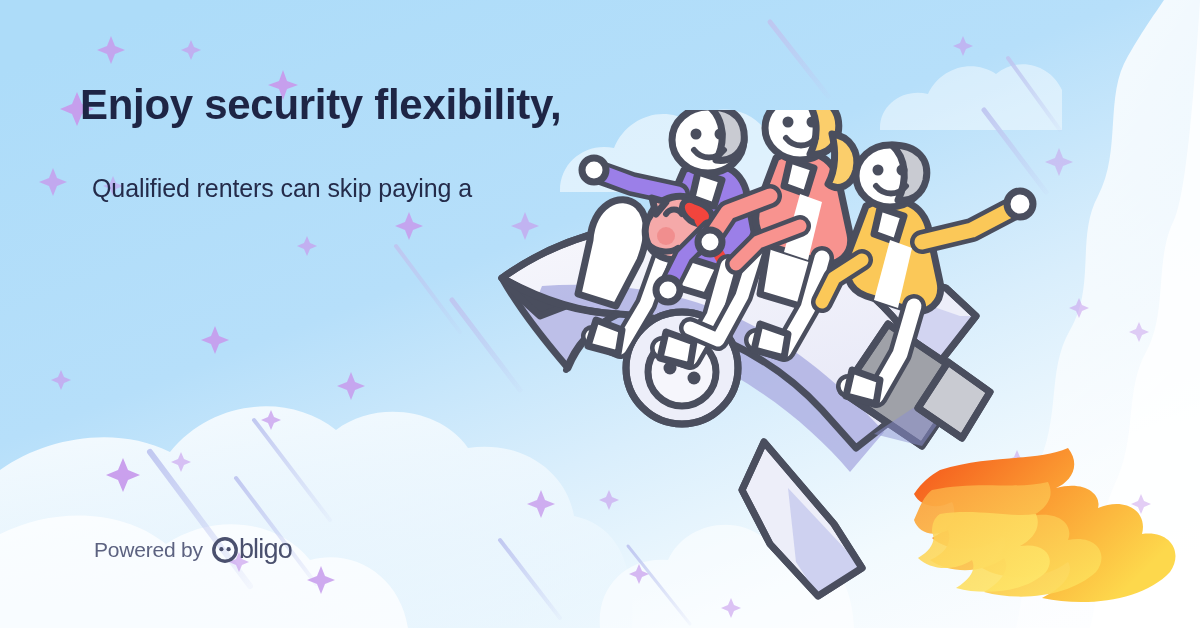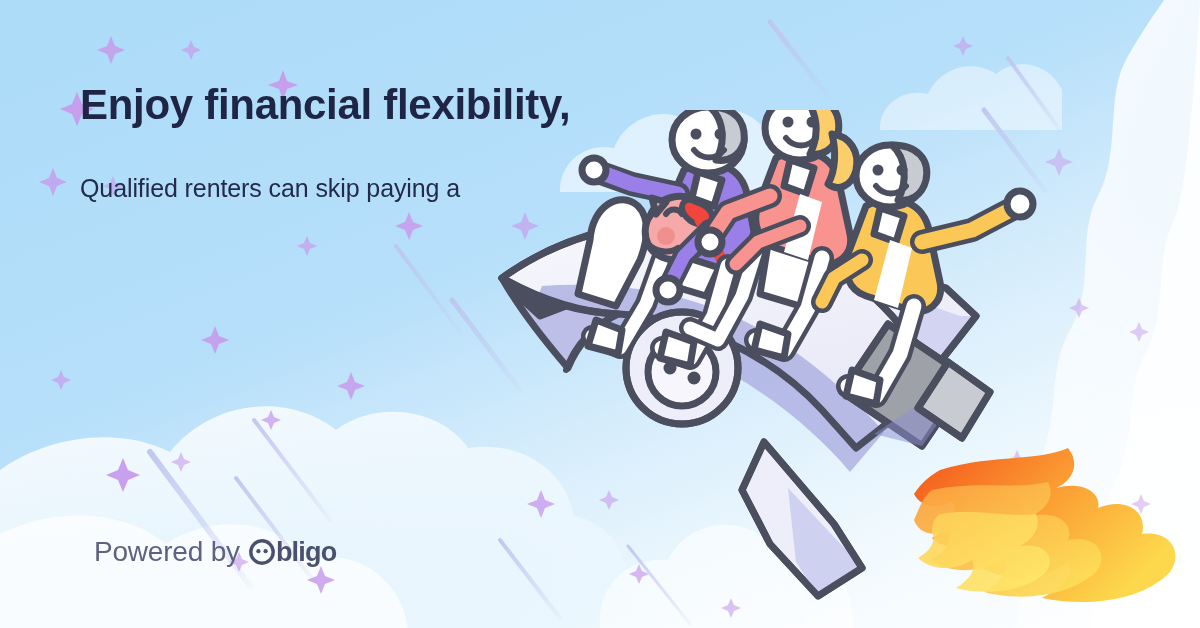--- a/index.html
+++ b/index.html
@@ -30,53 +30,53 @@
   }
   .headline {
     margin: 0;
     font-size: 42px;
     line-height: 1.30;
     font-weight: 700;
     color: #1E2545;
     letter-spacing: -0.3px;
   }
   .subhead {
-    margin: 38px 0 0 0;
+    margin: 38px 0 0 12px;
     font-size: 25px;
     line-height: 1.42;
     font-weight: 400;
     color: #242B4A;
     letter-spacing: -0.1px;
   }
 
   
   .powered {
     position: absolute;
     left: 94px;
     top: 536px;
     display: flex;
     align-items: center;
     gap: 9px;
     z-index: 6;
   }
   .powered-text {
-    font-size: 28px;
+    font-size: 21px;
     font-weight: 400;
     color: #5C6280;
     letter-spacing: -0.2px;
   }
   .logo-lockup {
     display: flex;
     align-items: center;
     gap: 1px;
   }
   .logo-mark { display: block; }
   .logo-word {
     font-size: 27px;
-    font-weight: 700;
+    font-weight: 400;
     color: #4A506E;
     letter-spacing: -0.8px;
     line-height: 1;
   }
 
   
   #illustration {
     position: absolute;
     left: 470px;
     top: 110px;
@@ -424,21 +424,21 @@
           <path d="M444,196 L430,244 L406,286 L378,276" fill="none" stroke-width="24" stroke-linecap="round"></path>
           <path d="M444,196 L430,244 L406,286 L378,276" fill="none" stroke="#FFFFFF" stroke-width="15" stroke-linecap="round"></path>
           <path d="M382,260 L410,270 L406,294 L376,286 Z" fill="#FFFFFF"></path>
         </g>
       </g>
     </svg>
   </div>
 
   <div class="copy">
     <h1 class="headline">
-      <span>Enjoy financial flexibility,</span><br>
+      <span>Enjoy security flexibility,</span><br>
     </h1>
     <p class="subhead">
       <span>Qualified renters can skip paying a</span><br>
     </p>
   </div>
 
   <div class="powered">
     <span class="powered-text">Powered by</span>
     <span class="logo-lockup">
       <svg class="logo-mark" width="26" height="26" viewBox="0 0 26 26" xmlns="http://www.w3.org/2000/svg">

